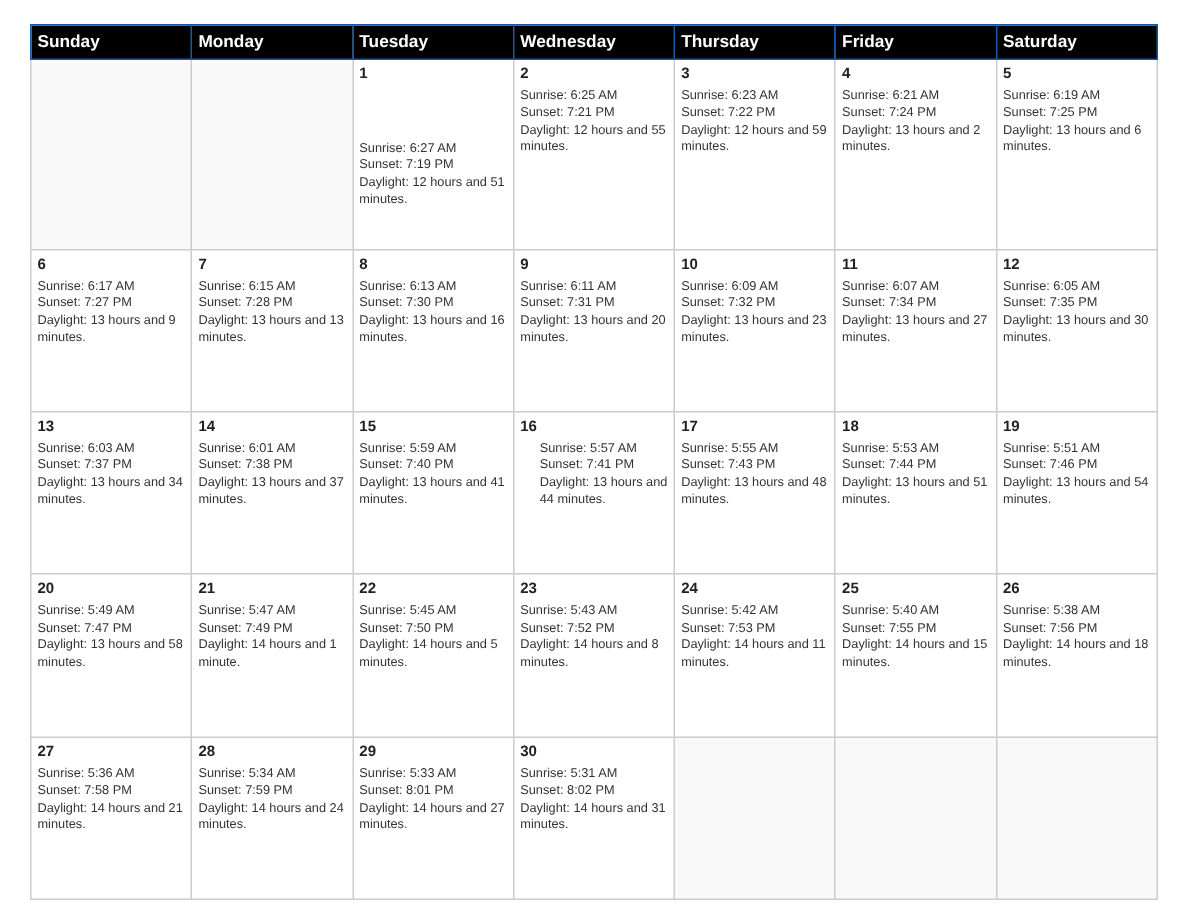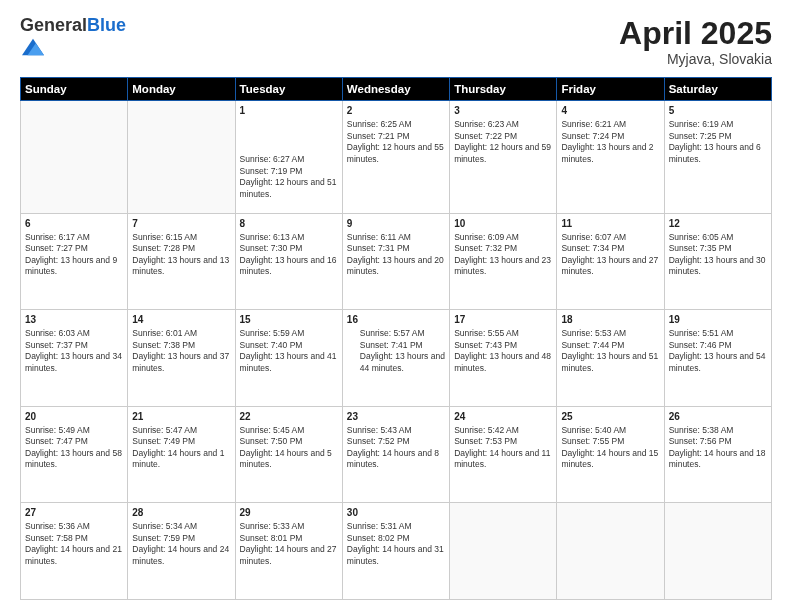--- a/index.html
+++ b/index.html
@@ -94,37 +94,20 @@
     }
     tr { height: auto; }
     .calendar tbody tr td {
       height: 88px;
     }
   </style>
 </head>
 <body>
 
 <div class="page">
-  <div class="header">
-    <div class="logo">
-      <div>
-        <div class="logo-text">
-          <span class="logo-general">General</span><span class="logo-blue">Blue</span>
-        </div>
-        <svg class="logo-icon" viewBox="0 0 40 30" xmlns="http://www.w3.org/2000/svg">
-          <polygon points="0,30 20,0 40,30" fill="#1a6dcc"></polygon>
-          <polygon points="10,30 25,8 40,30" fill="#4a9eef"></polygon>
-        </svg>
-      </div>
-    </div>
-    <div class="title-block">
-      <div class="title-month">April 2025</div>
-      <div class="title-location">Myjava, Slovakia</div>
-    </div>
-  </div>
 
   <table class="calendar">
     <thead>
       <tr>
         <th>Sunday</th>
         <th>Monday</th>
         <th>Tuesday</th>
         <th>Wednesday</th>
         <th>Thursday</th>
         <th>Friday</th>

